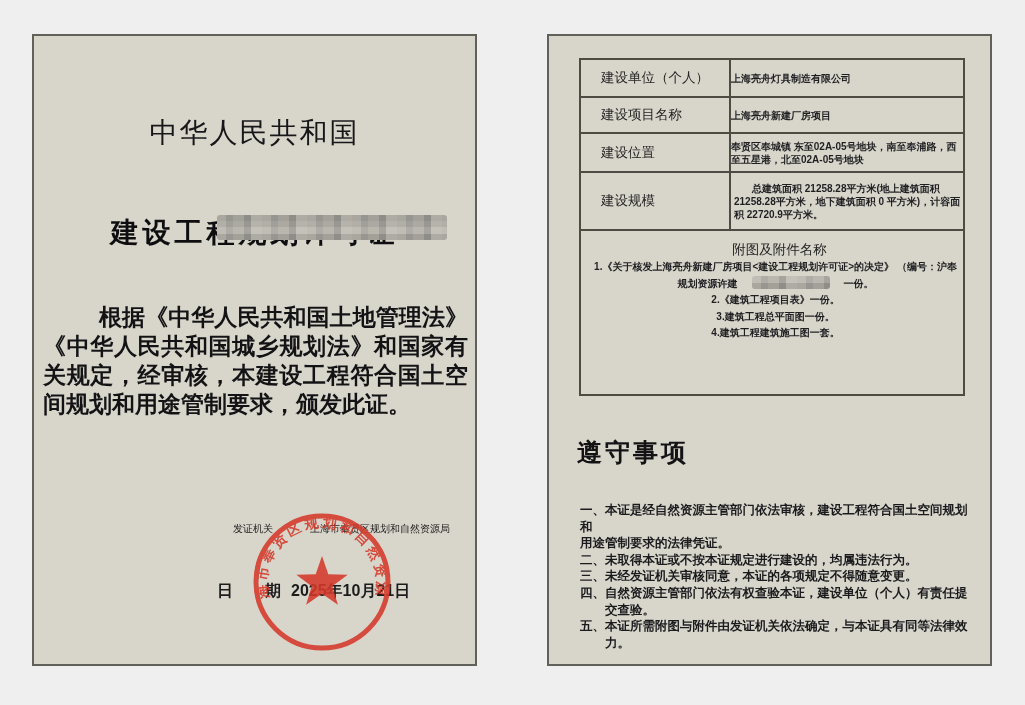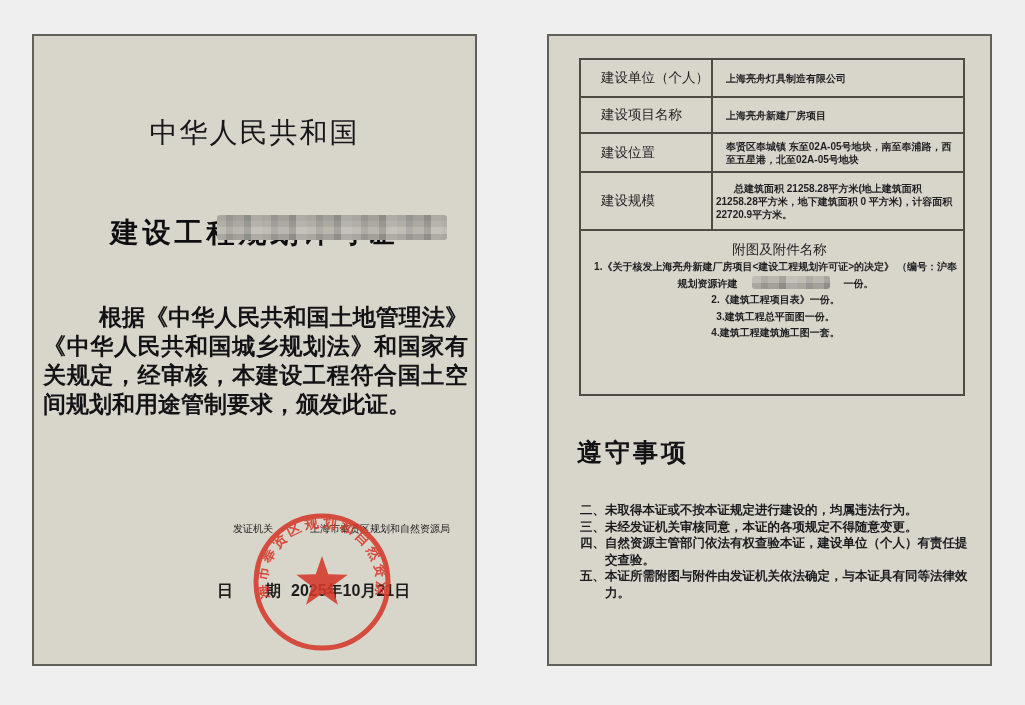--- a/index.html
+++ b/index.html
@@ -65,27 +65,27 @@
     opacity:.88; pointer-events:none;
   }
 
   
   .info-table {
     position:absolute; left:30px; top:22px; width:386px;
     border:2px solid #4c4b44;
   }
   .t-row { display:flex; border-bottom:2px solid #4c4b44; }
   .t-label {
-    width:132px; flex:none; border-right:2px solid #4c4b44;
+    width:150px; flex:none; border-right:2px solid #4c4b44;
     display:flex; align-items:center; padding-left:20px;
     font-size:13.5px; color:#242424;
   }
   .t-value {
     flex:1; display:flex; align-items:center;
-    padding:2px 4px 2px 13px;
+    padding:2px 4px 2px 0;
     font-size:10px; font-weight:bold; line-height:13px; color:#1f1f22;
   }
   .r1 { height:38px; } .r2 { height:36px; } .r3 { height:39px; } .r4 { height:58px; }
   .t-value.scale { padding:2px 2px 2px 3px; }
   .t-value.scale p { text-indent:18px; }
   .attach-cell { height:163px; border-bottom:none; display:block; padding:10px 6px 0 13px;text-align:center; }
   .attach-title { font-size:13.5px; color:#242424; padding-left:8px; }
   .attach-list {
     margin-top:0; font-size:10px; font-weight:bold;
     line-height:16.5px; color:#1f1f22;
@@ -166,20 +166,22 @@
         <div>2.《建筑工程项目表》一份。</div>
         <div>3.建筑工程总平面图一份。</div>
         <div>4.建筑工程建筑施工图一套。</div>
       </div>
     </div>
   </div>
 
   <div class="notice-title">遵守事项</div>
 
   <div class="notice-list">
+    <div class="notice-item">一、本证是经自然资源主管部门依法审核，建设工程符合国土空间规划和
+用途管制要求的法律凭证。</div>
     <div class="notice-item">二、未取得本证或不按本证规定进行建设的，均属违法行为。</div>
     <div class="notice-item">三、未经发证机关审核同意，本证的各项规定不得随意变更。</div>
     <div class="notice-item">四、自然资源主管部门依法有权查验本证，建设单位（个人）有责任提
 　　交查验。</div>
     <div class="notice-item">五、本证所需附图与附件由发证机关依法确定，与本证具有同等法律效
 　　力。</div>
   </div>
 </div>
 
 </body></html>

